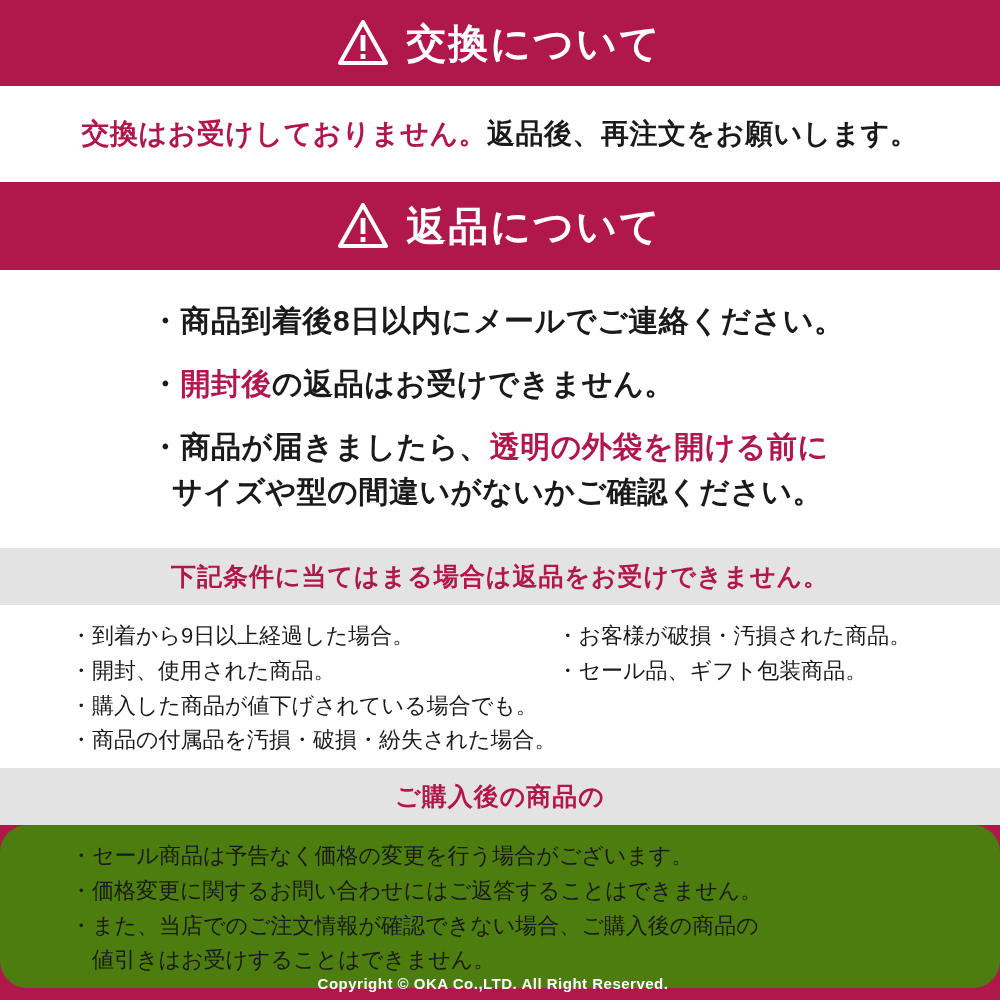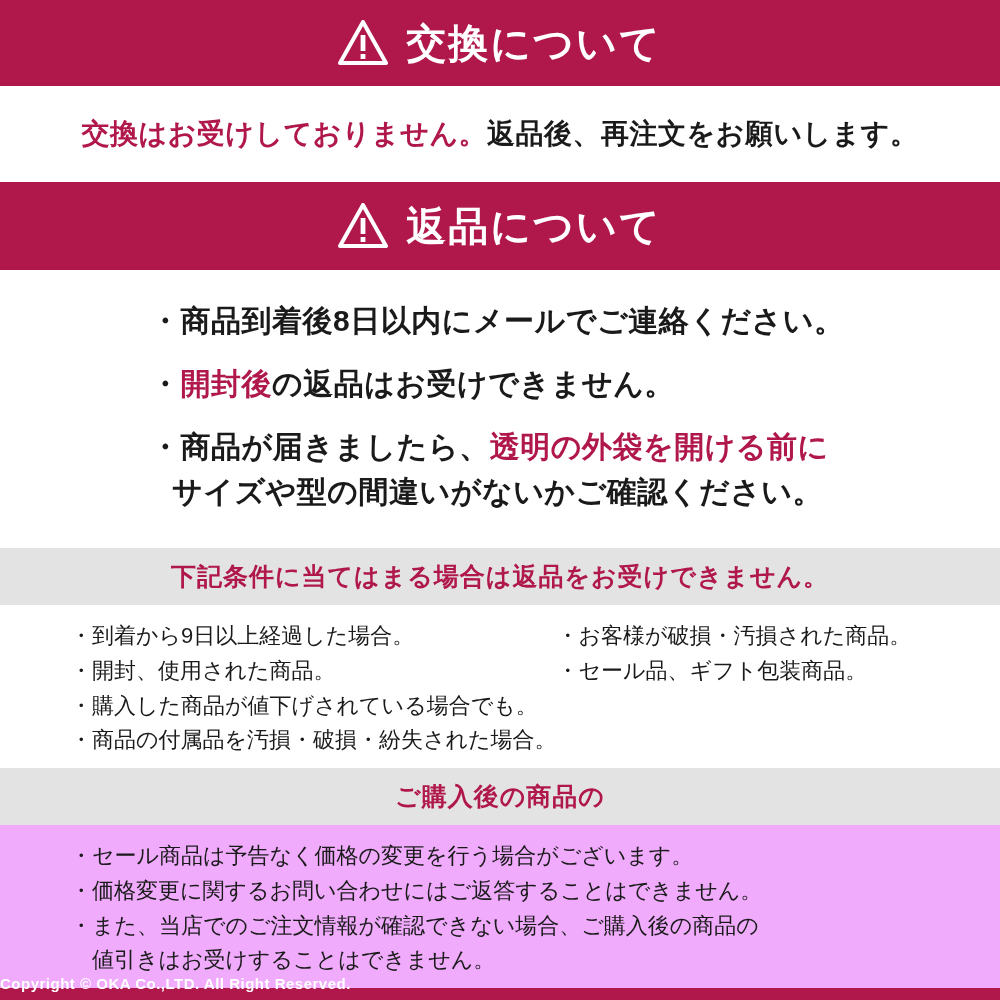--- a/index.html
+++ b/index.html
@@ -100,34 +100,35 @@
   .cond-col {
     flex: 1;
   }
   .cond-item, .sale-item {
     font-size: 22px;
     color: #1a1a1a;
     line-height: 1.58;
     white-space: nowrap;
   }
   .sale-area {
-    background: #f0abfc;
+    background: #4d7c0f;
     padding: 14px 0 10px 70px;
+    border-radius: 27px;
   }
   .sale-item .ind2 {
     display: block;
     padding-left: 22px;
   }
 
   .footer {
     position: absolute;
     left: 0;
     bottom: 0;
     width: 1000px;
-    text-align: left;
+    text-align: center;
     padding: 0 14px 8px 0;
     box-sizing: border-box;
     color: #ffffff;
     font-size: 15px;
     font-weight: bold;
     letter-spacing: 0.5px;
   }
 </style>
 </head>
 <body>

